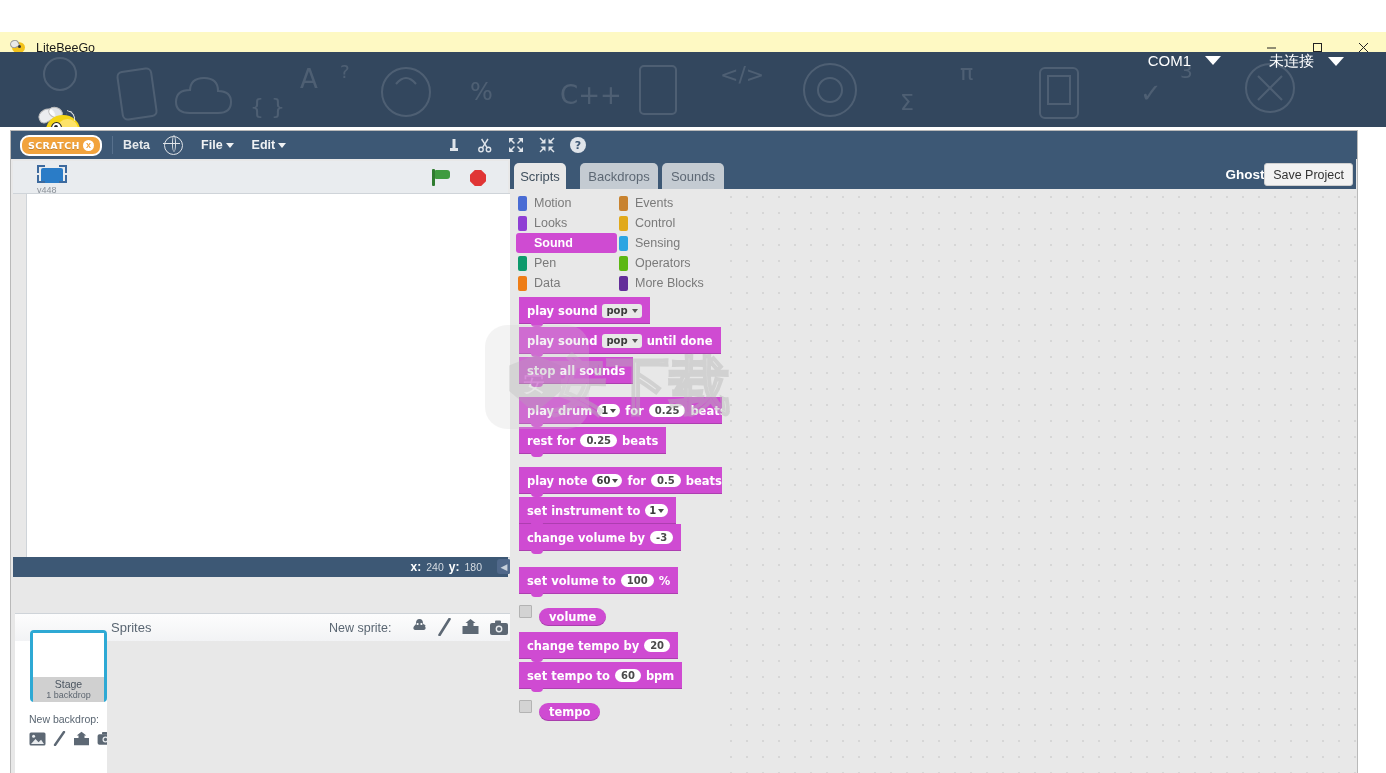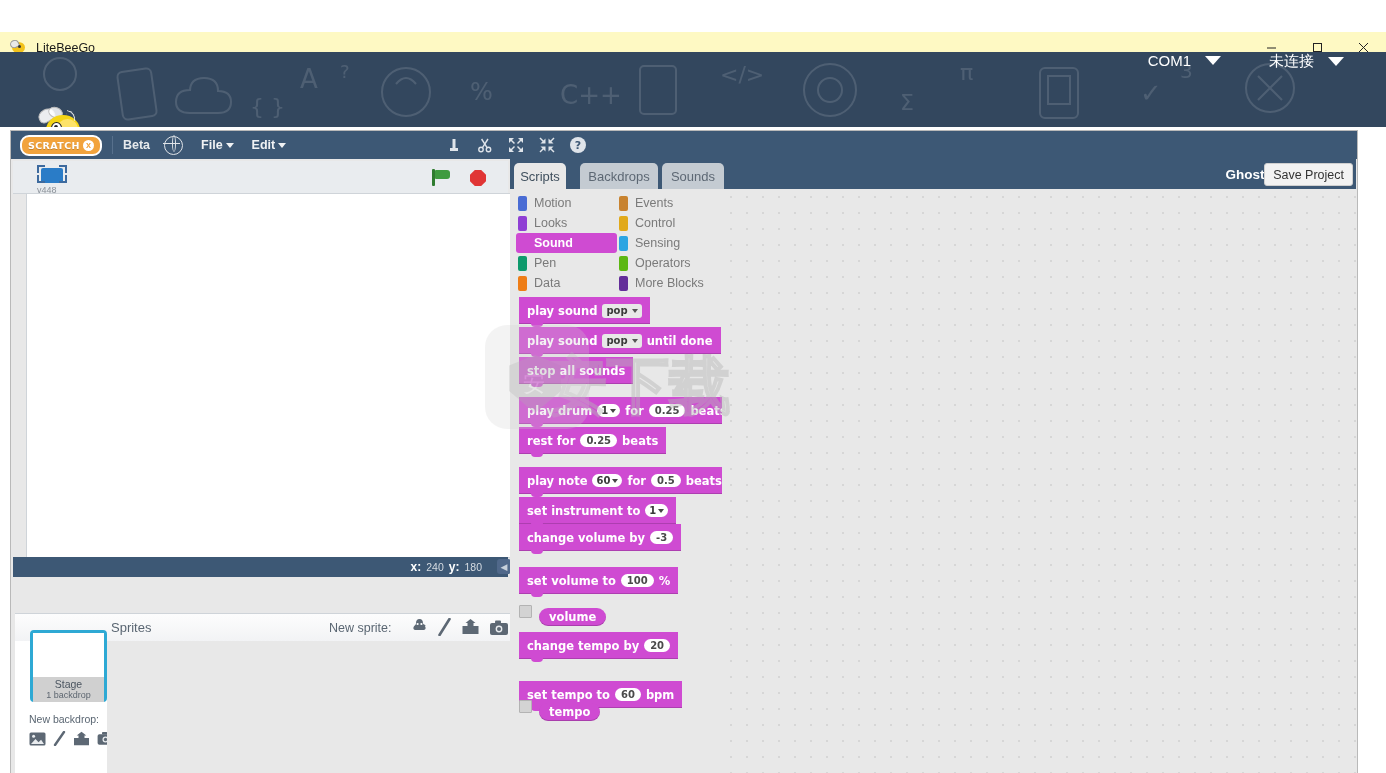--- a/index.html
+++ b/index.html
@@ -524,21 +524,21 @@
             </div>
             <div class="blk sound" style="top: 270px;">
               <span>set volume to</span>
               <span class="oval">100</span>
               <span>%</span>
             </div>
             <div class="blk sound" style="top: 335px;">
               <span>change tempo by</span>
               <span class="oval">20</span>
             </div>
-            <div class="blk sound" style="top: 384px;">
+            <div class="blk sound" style="top: 365px;">
               <span>set tempo to</span>
               <span class="oval">60</span>
               <span>bpm</span>
             </div>
             <div style="position: absolute; left: 9px; top: 299px; display: flex; align-items: center; gap: 7px;">
               <span class="chk"></span>
               <span class="rep">volume</span>
             </div>
             <div style="position: absolute; left: 9px; top: 394px; display: flex; align-items: center; gap: 7px;">
               <span class="chk"></span>

